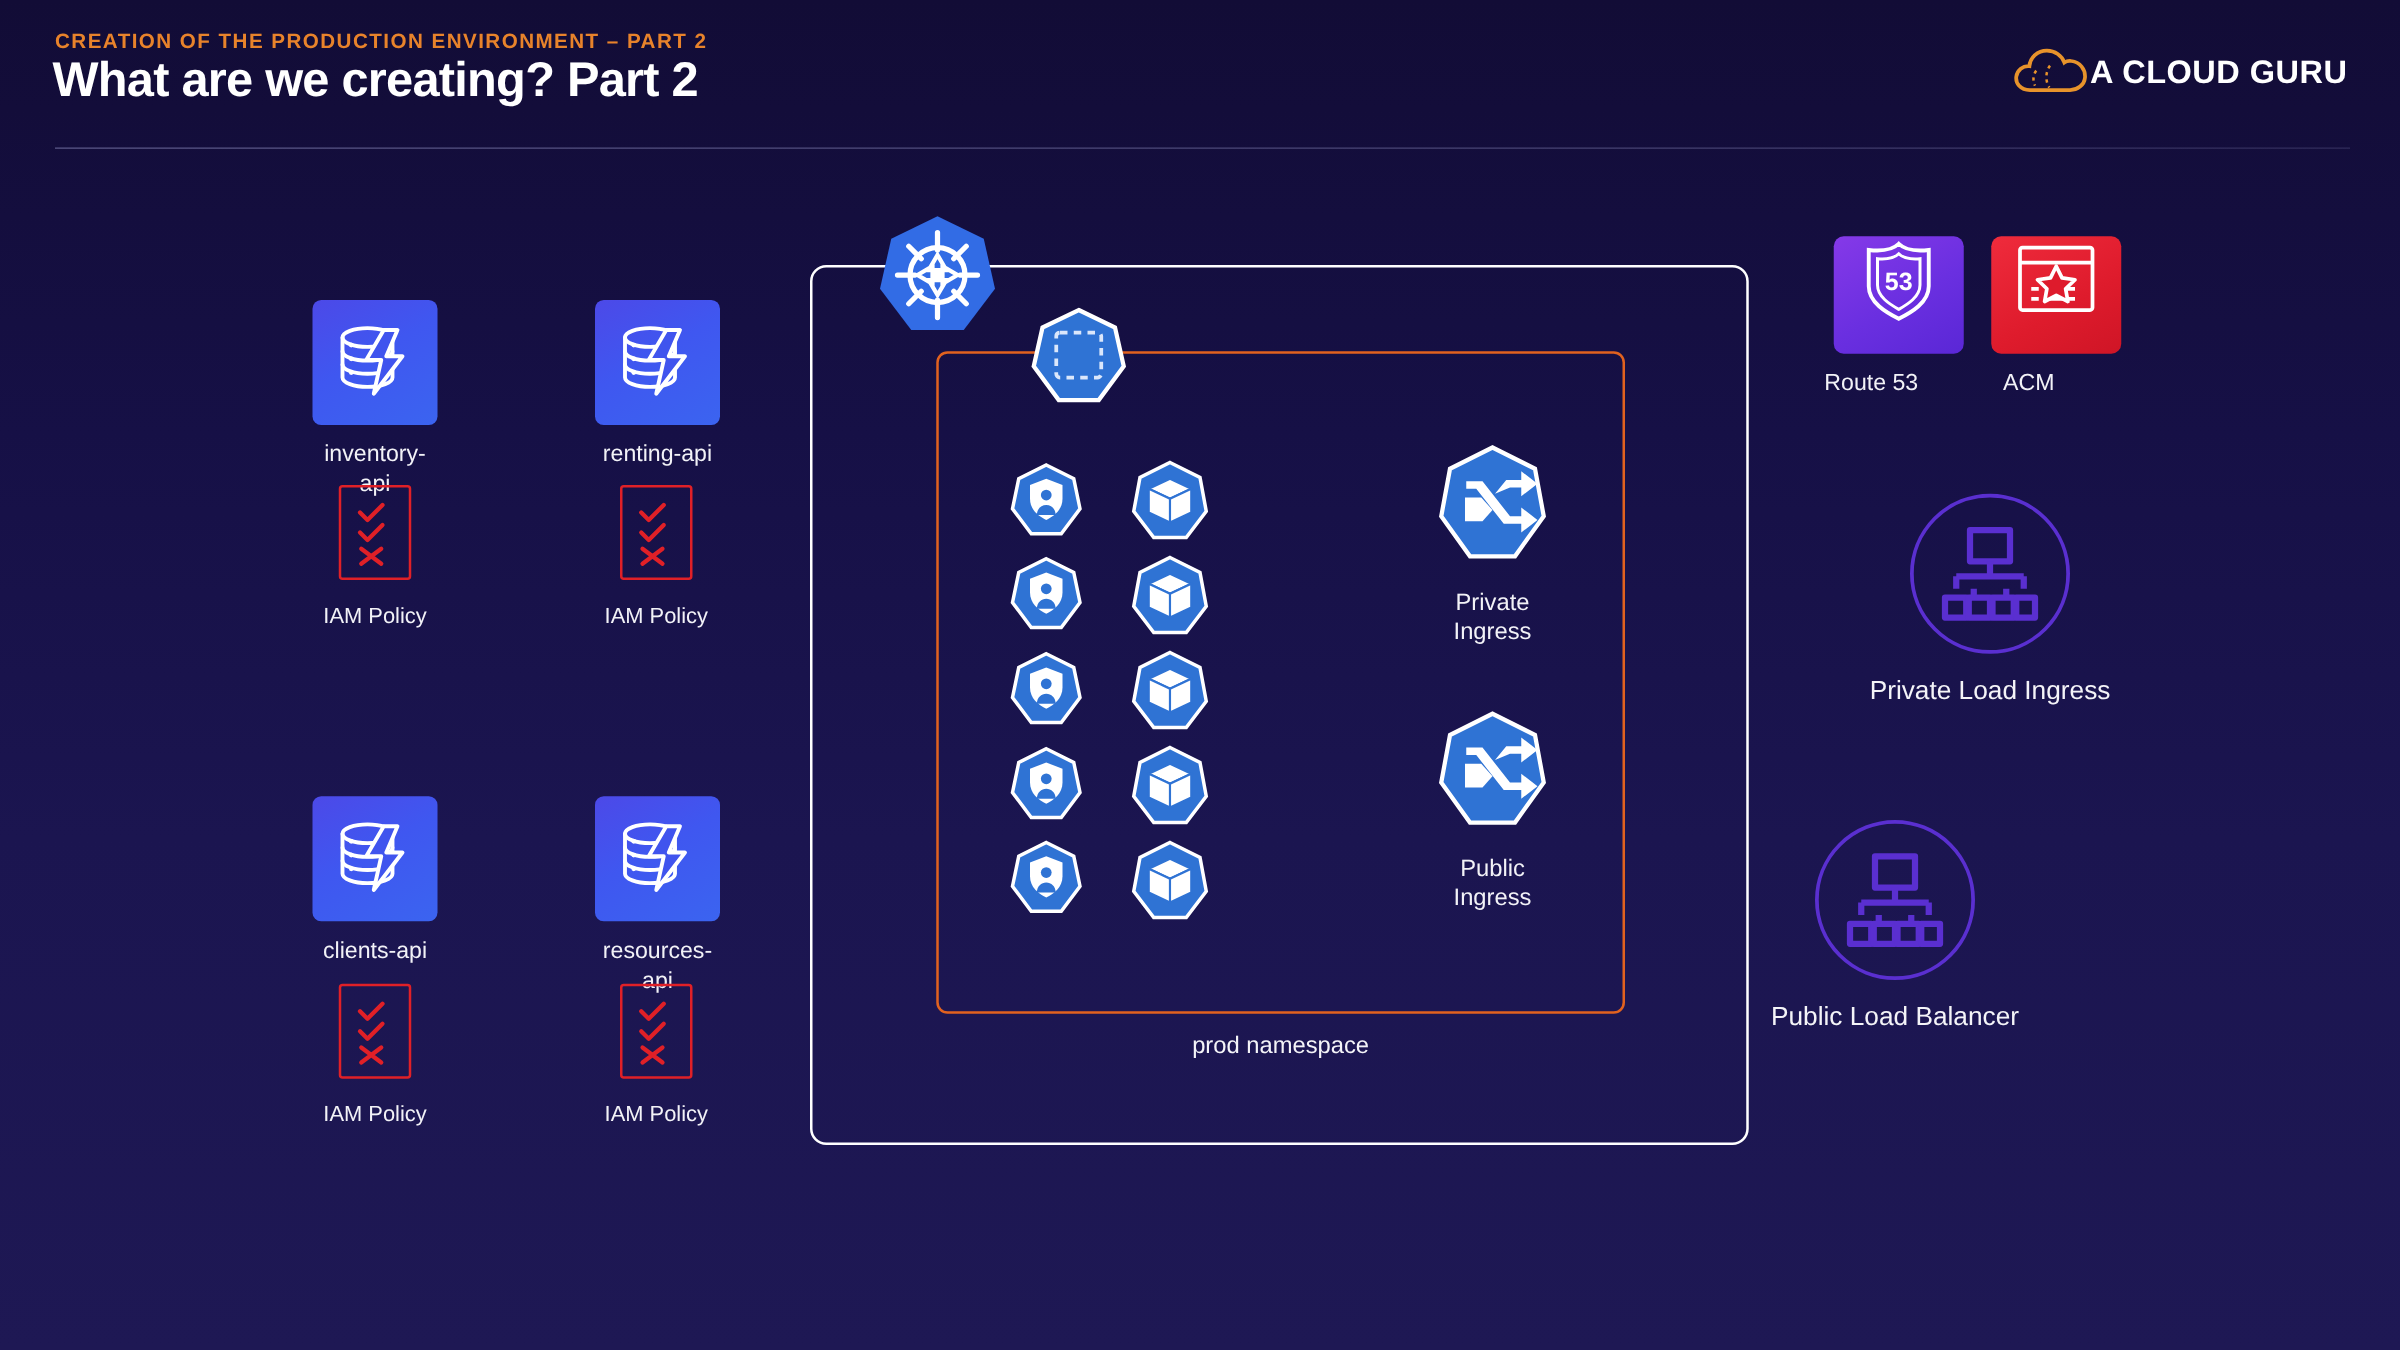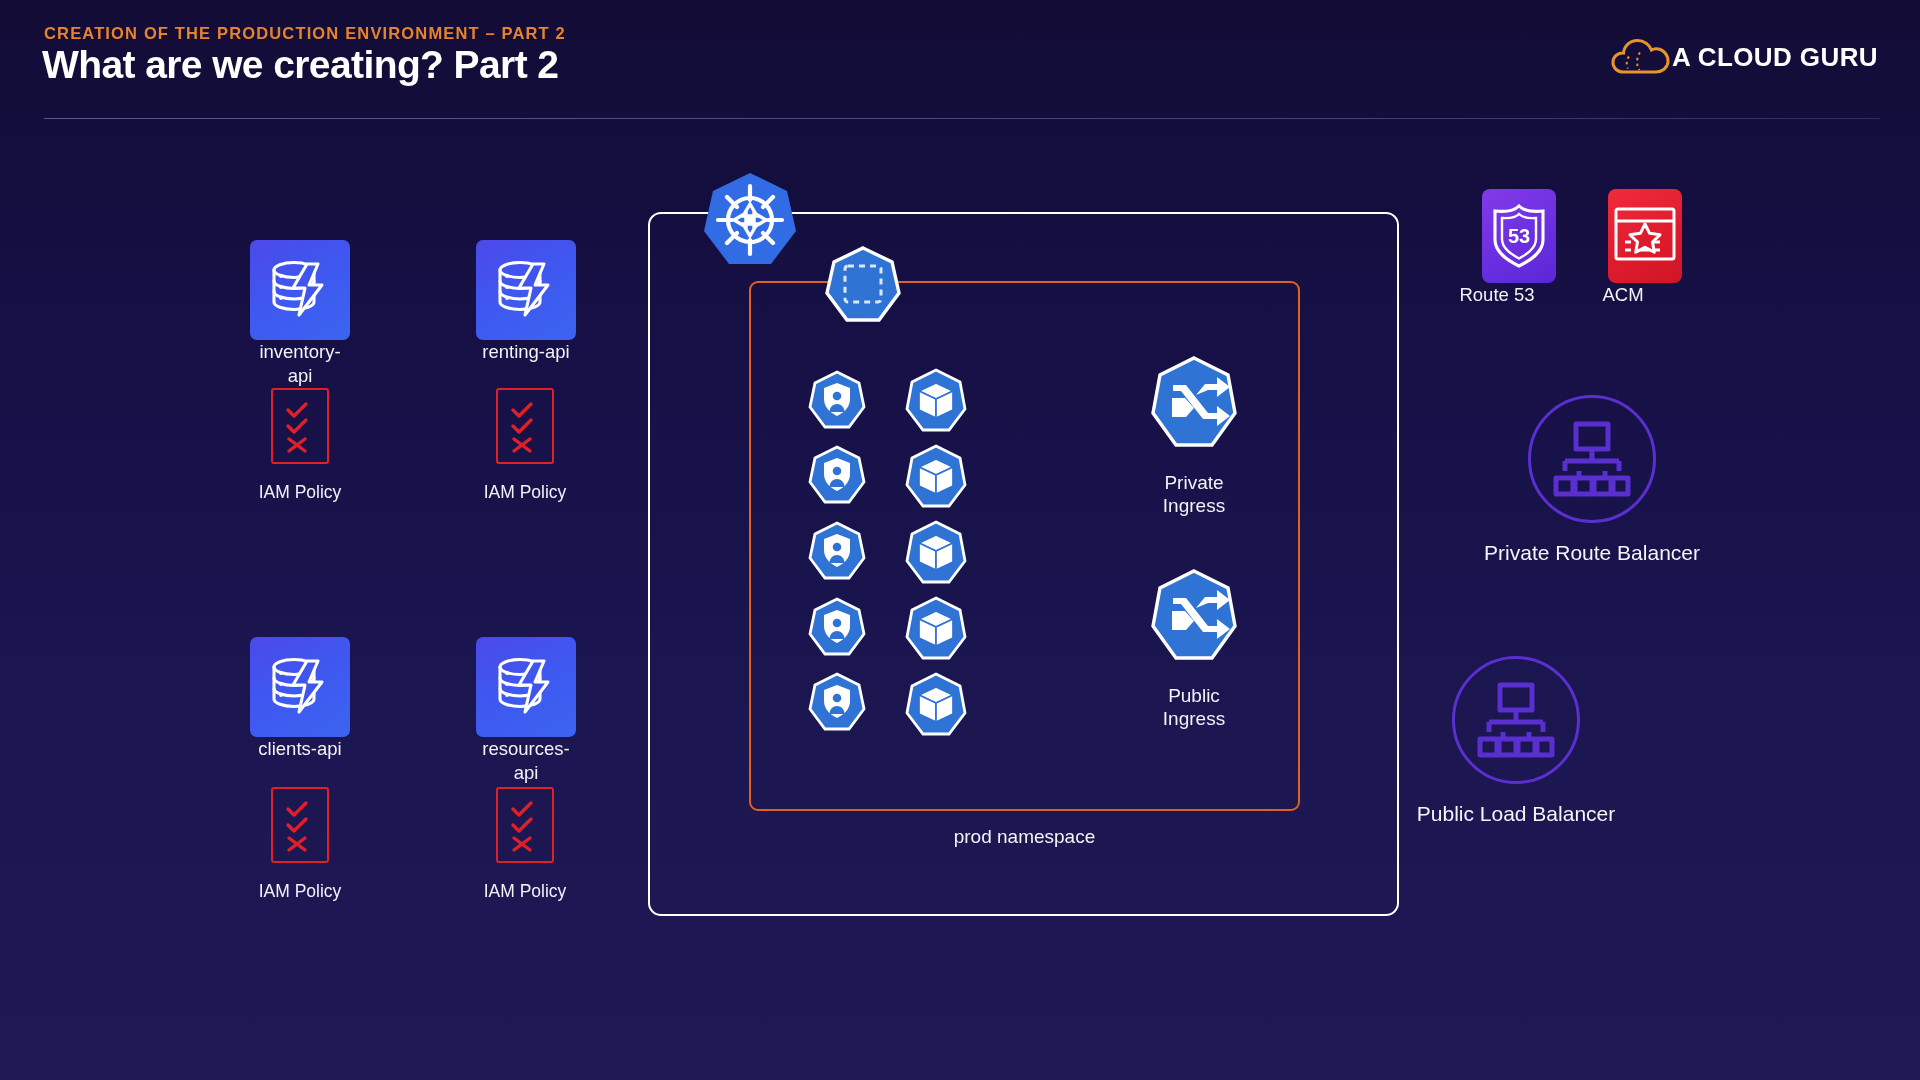--- a/index.html
+++ b/index.html
@@ -70,20 +70,21 @@
   }
 
   
   .node {
     position: absolute;
     display: flex;
     flex-direction: column;
     align-items: center;
   }
   .node-caption {
+    margin-top: 11px;
     font-size: 18.5px;
     color: #f2f2f7;
     text-align: center;
     line-height: 1.28;
     white-space: pre-line;
   }
 
   
   .db-tile {
     width: 100px;
@@ -102,25 +103,24 @@
     border: 2.6px solid #e02027;
     border-radius: 3px;
     display: flex;
     flex-direction: column;
     align-items: center;
     justify-content: center;
   }
 
   
   .aws-tile {
-    width: 74px;
+    width: 104px;
     height: 94px;
     border-radius: 8px;
     display: flex;
-    align-items: center;
     justify-content: center;
     margin-left: 44px;
   }
   .aws-tile.route53 { background: linear-gradient(150deg, #8539e8 0%, #6a2fe0 55%, #5a27d6 100%); }
   .aws-tile.acm     { background: linear-gradient(150deg, #ef2b3c 0%, #de1b2c 60%, #cf1526 100%); }
 
   
   .lb-circle {
     width: 128px;
     height: 128px;
@@ -510,21 +510,21 @@
         <g fill="none" stroke="#5a2fd0" stroke-width="5" stroke-linejoin="round">
           <rect x="27" y="8" width="32" height="25"></rect>
           <path d="M43 33 v12 M16 45 h54 M16 45 v10 M70 45 v10 M30 55 v7 M56 55 v7"></path>
           <rect x="7" y="62" width="17" height="16"></rect>
           <rect x="26" y="62" width="17" height="16"></rect>
           <rect x="45" y="62" width="17" height="16"></rect>
           <rect x="64" y="62" width="15" height="16"></rect>
         </g>
       </svg>
     </div>
-    <div class="lb-caption">Private Route Balancer</div>
+    <div class="lb-caption">Private Load Ingress</div>
   </div>
 
   <div class="node" style="left:1452px; top:656px; width:128px;">
     <div class="lb-circle">
       <svg width="86" height="86" viewBox="0 0 86 86">
         <g fill="none" stroke="#5a2fd0" stroke-width="5" stroke-linejoin="round">
           <rect x="27" y="8" width="32" height="25"></rect>
           <path d="M43 33 v12 M16 45 h54 M16 45 v10 M70 45 v10 M30 55 v7 M56 55 v7"></path>
           <rect x="7" y="62" width="17" height="16"></rect>
           <rect x="26" y="62" width="17" height="16"></rect>

